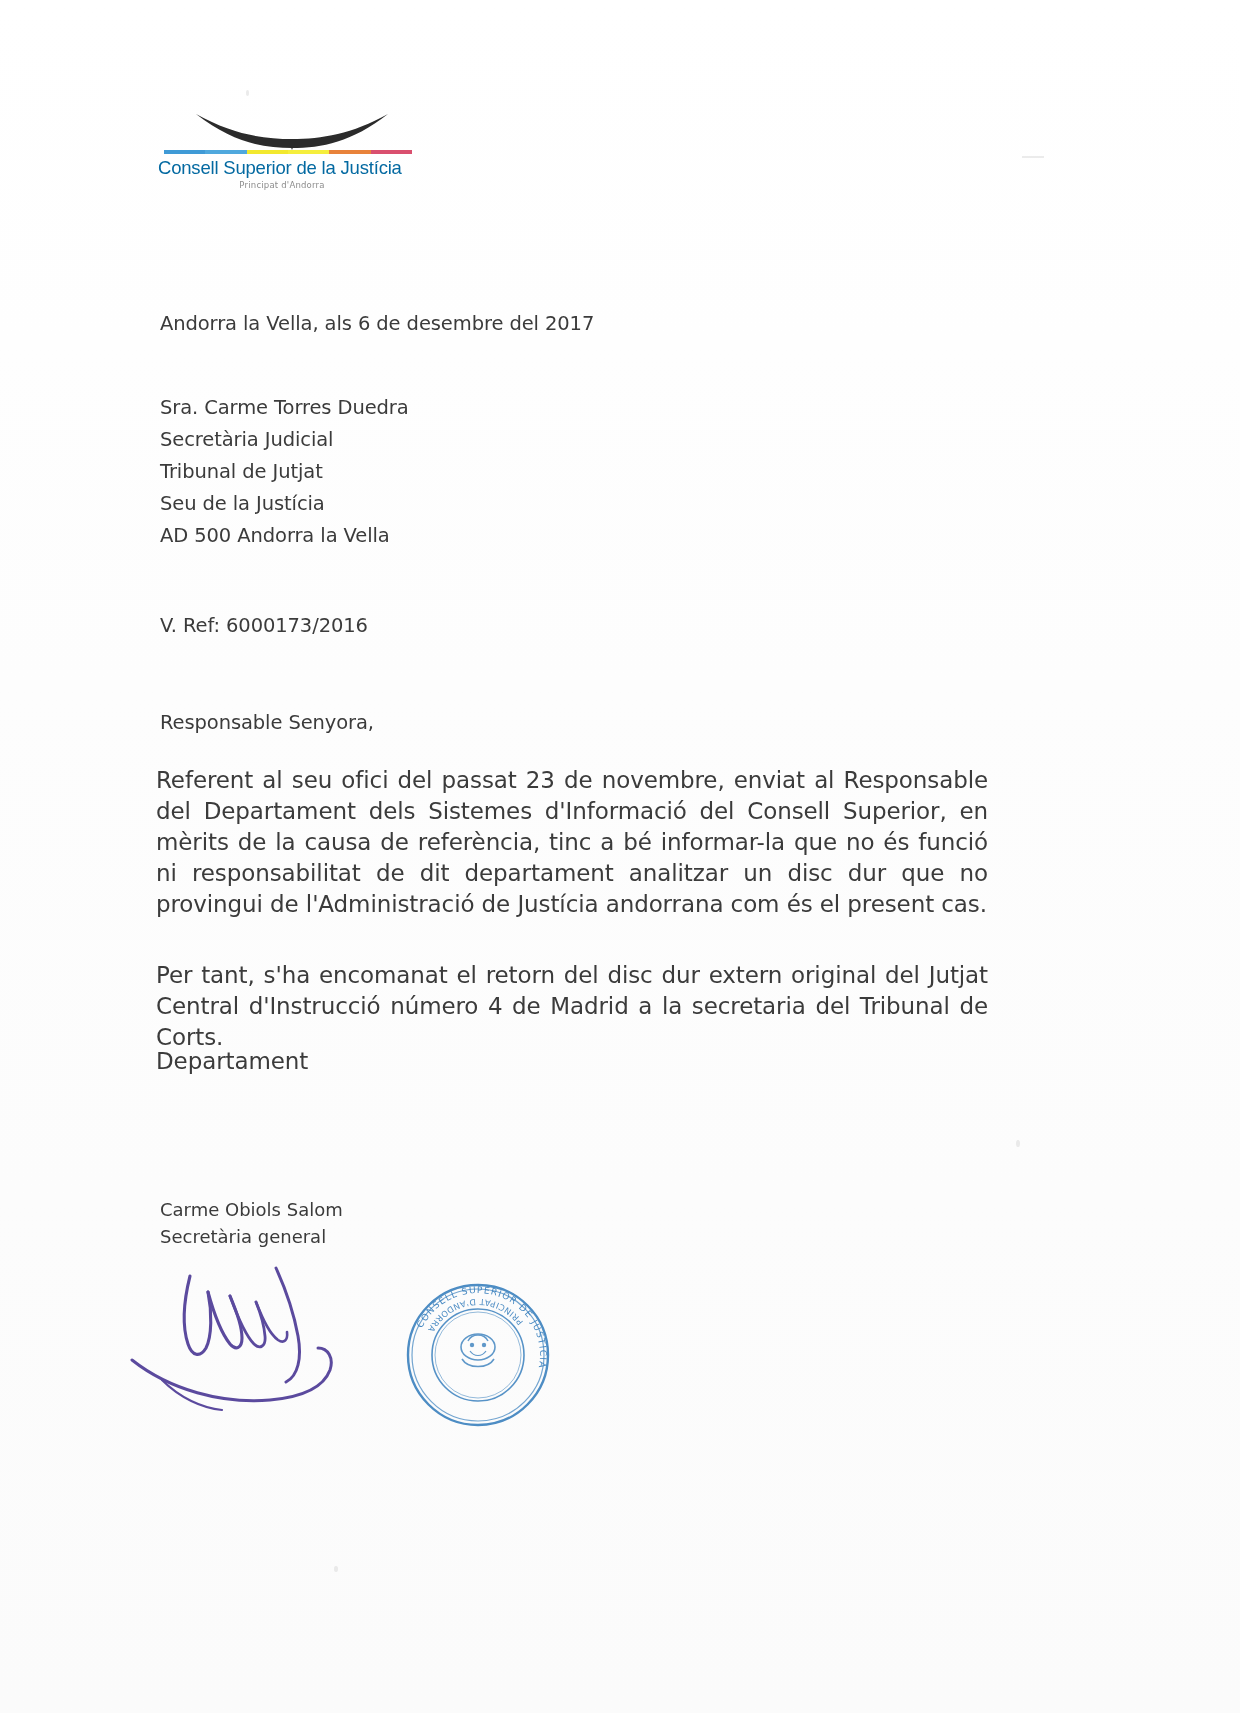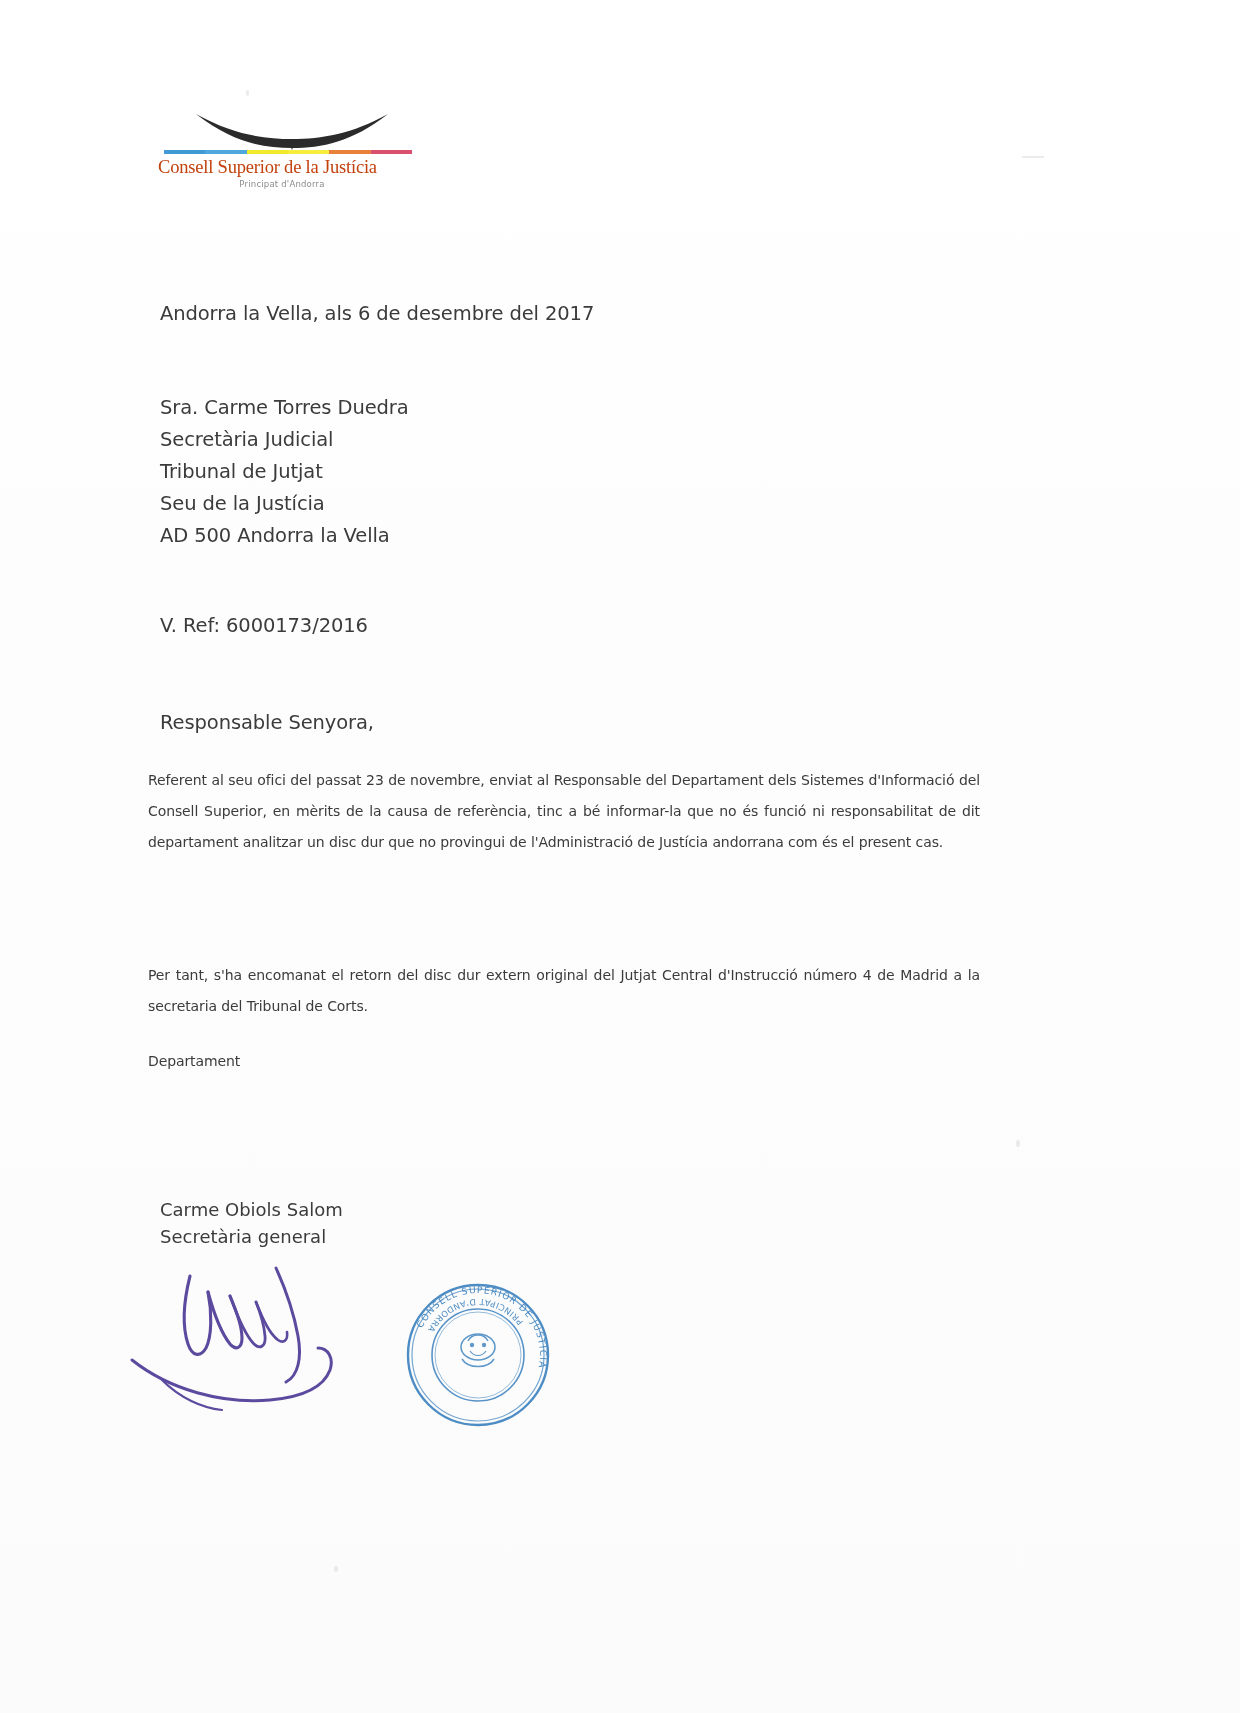--- a/index.html
+++ b/index.html
@@ -49,24 +49,24 @@
   .logo-bars {
     display: flex;
     width: 248px;
     height: 4px;
     margin-left: 6px;
     margin-bottom: 3px;
   }
   .logo-bars span { flex: 1 1 0; display:block; height: 100%; }
 
   .logo-title {
-    font-family: Liberation Serif, serif;
+    font-family: Liberation Sans, sans-serif;
     font-size: 18.5px;
     letter-spacing: -0.2px;
-    color: #c2410c;
+    color: #0369a1;
     white-space: nowrap;
     font-weight: 400;
     filter: blur(0.25px);
   }
   .logo-sub {
     font-family: "DejaVu Sans", sans-serif;
     font-size: 8.5px;
     color: #8d8d8d;
     text-align: center;
     width: 248px;
@@ -78,35 +78,35 @@
   
   .doc-text {
     position: absolute;
     left: 160px;
     color: #3b3b3b;
     font-size: 19.5px;
     line-height: 1.0;
     letter-spacing: -0.1px;
     filter: blur(0.22px);
   }
-  .date-line { top: 304px; }
+  .date-line { top: 314px; }
 
   .addressee { top: 398px; }
   .addressee div { margin-bottom: 12.5px; }
 
   .ref-line { top: 616px; }
 
   .salutation { top: 713px; }
 
   .body-block {
     position: absolute;
-    left: 148px;
+    left: 156px;
     width: 832px;
     color: #3b3b3b;
-    font-size: 14px;
+    font-size: 23px;
     line-height: 31px;
     text-align: justify;
     text-justify: inter-word;
     letter-spacing: -0.1px;
     filter: blur(0.22px);
   }
   .para-1 { top: 765px; }
   .para-2 { top: 960px; }
   .closing { top: 1046px; }
 

